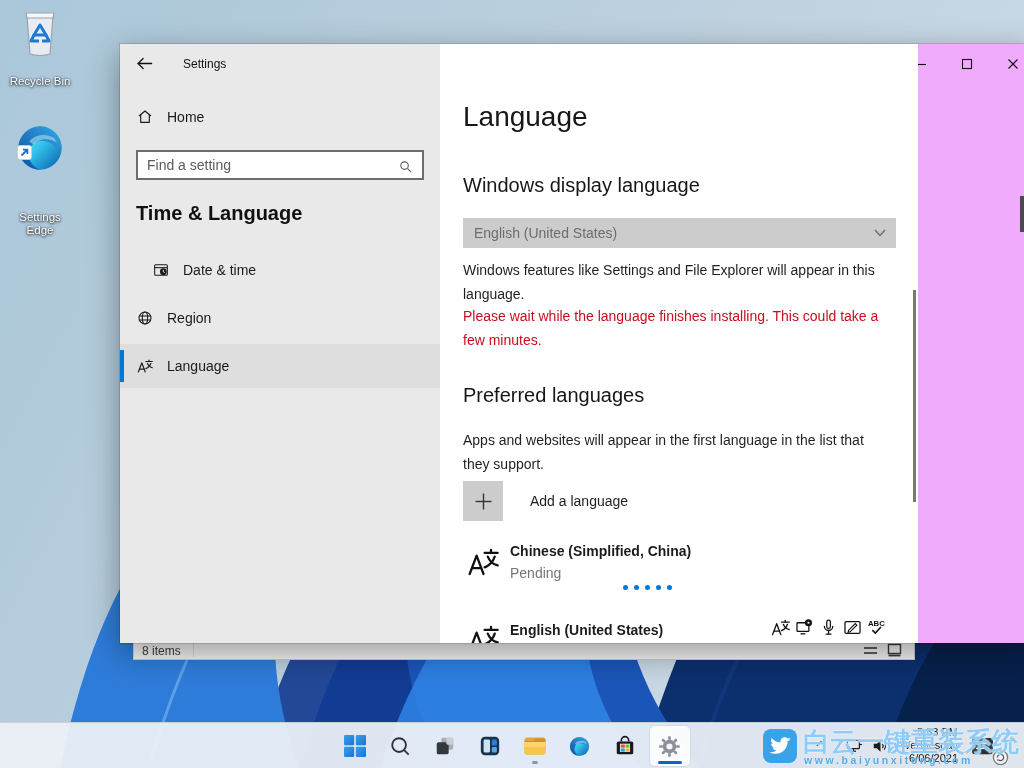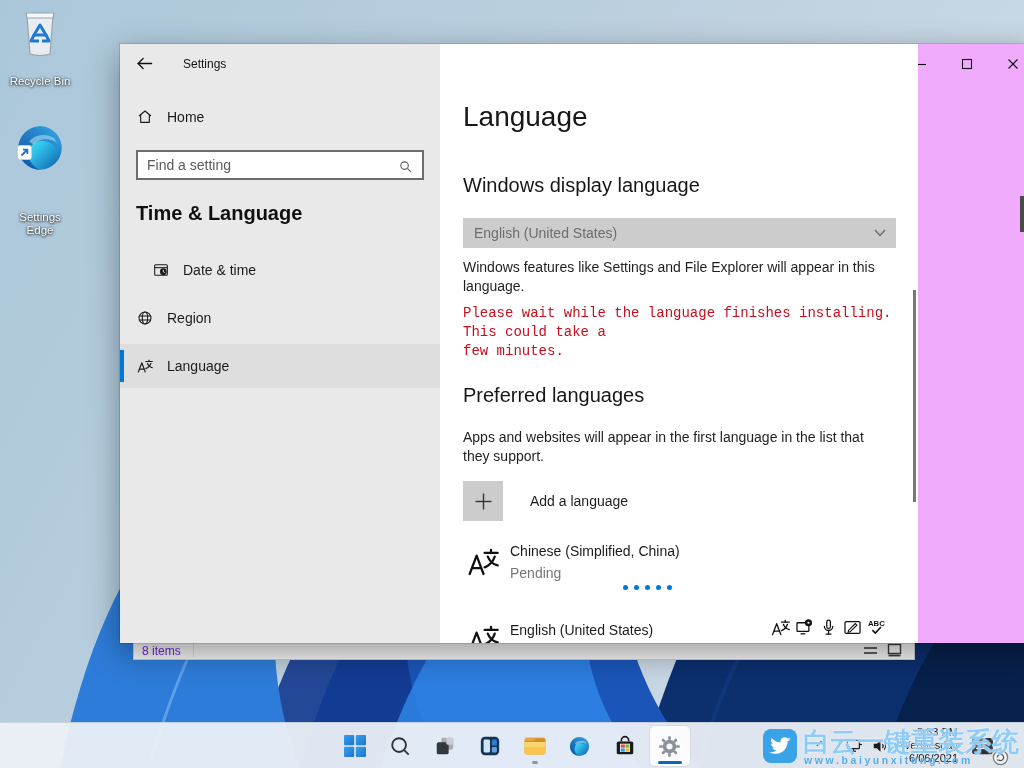--- a/index.html
+++ b/index.html
@@ -4,50 +4,50 @@
 <style>
   html,body{margin:0;padding:0;}
   body{width:1024px;height:768px;overflow:hidden;font-family:"Liberation Sans",sans-serif;position:relative;background:#b7cedd;}
   .abs{position:absolute;}
   
   #wallpaper{left:0;top:0;width:1024px;height:768px;}
   .dt-icon{width:72px;text-align:center;cursor:default;}
   .dt-icon .lbl{margin-top:15px;font-size:11.5px;line-height:13px;color:#fff;text-shadow:0 1px 3px rgba(0,0,0,.85),0 0 2px rgba(0,0,0,.6);}
   
   #explorer-bar{left:133px;top:640px;width:782px;height:20px;background:#f7f7f7;border:1px solid #cfcfcf;border-top:1px solid #e4e4e4;box-sizing:border-box;}
-  #explorer-bar .txt{position:absolute;left:8px;top:3px;font-size:12px;color:#6d28d9;}
+  #explorer-bar .txt{position:absolute;left:8px;top:3px;font-size:12px;color:#404040;}
   #explorer-bar .sep{position:absolute;left:59px;top:2px;width:1px;height:14px;background:#dcdcdc;}
   
   #win{left:120px;top:44px;width:916px;height:599px;background:#f0abfc;box-shadow:0 10px 30px rgba(0,0,0,.38),0 0 0 1px rgba(0,0,0,.12);overflow:hidden;}
   #sidebar{left:0;top:0;width:320px;height:599px;background:#e9e9e9;}
   #titlebar-title{left:63px;top:13px;font-size:12px;color:#111;}
   .capbtn{width:46px;height:40px;top:0;display:flex;align-items:center;justify-content:center;}
   #search-box{left:16px;top:106px;width:288px;height:30px;background:#fff;border:2px solid #6d6d6d;box-sizing:border-box;}
   #search-box input{border:0;outline:0;width:250px;height:100%;font-size:14px;color:#333;padding:0 0 0 9px;font-family:"Liberation Sans",sans-serif;background:transparent;}
   #search-box input::placeholder{color:#5c5c5c;opacity:1;}
   .navrow{left:0;width:320px;height:44px;display:flex;align-items:center;color:#1b1b1b;font-size:14px;}
   .navrow .nicon{width:16px;height:16px;margin-left:17px;flex:0 0 auto;color:#1b1b1b;}
   .navrow .nlbl{margin-left:14px;}
   .navrow.sel{background:rgba(0,0,0,.045);}
   #sel-bar{left:0;top:306px;width:4px;height:32px;background:#0078d7;}
   #home-row{top:58px;height:30px;}
   #section-title{left:16px;top:158px;font-size:20px;font-weight:bold;color:#101010;}
   
   #content{left:320px;top:0;width:478px;height:599px;background:#fff;color:#1f1f1f;}
   .h1{font-size:28px;font-weight:300;color:#171717;}
   .h2{font-size:20px;font-weight:400;color:#171717;}
-  .para{font-size:14px;line-height:19px;white-space:pre-line;}
+  .para{font-size:14px;line-height:24px;white-space:pre-line;}
   #dropdown{left:23px;top:174px;width:433px;height:30px;background:#cccccc;display:flex;align-items:center;}
   #dropdown .val{font-size:14px;color:#6d6d6d;margin-left:11px;flex:1;}
-  #warning{color:#c50f1f;font-family:Liberation Mono, monospace;}
+  #warning{color:#c50f1f;}
   #add-btn{left:23px;top:437px;width:260px;height:40px;display:flex;align-items:center;cursor:default;}
   #add-btn .tile{width:40px;height:40px;background:#cccccc;display:flex;align-items:center;justify-content:center;}
   #add-btn .albl{margin-left:27px;font-size:14px;color:#1f1f1f;}
   .langrow{left:23px;width:433px;}
-  .lname{font-size:14px;color:#1b1b1b;}
+  .lname{font-size:14px;color:#1b1b1b;font-weight:bold;}
   .lstatus{font-size:14px;color:#767676;margin-top:4px;}
   #dots{left:183px;top:541px;width:55px;display:flex;gap:6px;}
   #dots span{width:5px;height:5px;border-radius:50%;background:#0078d7;}
   #feat-row{display:flex;gap:5px;}
   #content-scrollbar{left:793px;top:246px;width:3px;height:212px;background:#787878;}
   
   #taskbar{left:0;top:722px;width:1024px;height:46px;background:rgba(237,241,247,.94);border-top:1px solid rgba(150,160,175,.35);}
   #tb-center{position:absolute;left:0;right:0;top:0;height:46px;display:flex;align-items:center;justify-content:center;gap:5px;}
   .tbbtn{width:40px;height:40px;border-radius:5px;display:flex;align-items:center;justify-content:center;position:relative;}
   .tbbtn.active{background:rgba(255,255,255,.85);box-shadow:0 0 0 1px rgba(0,0,0,.05);}

